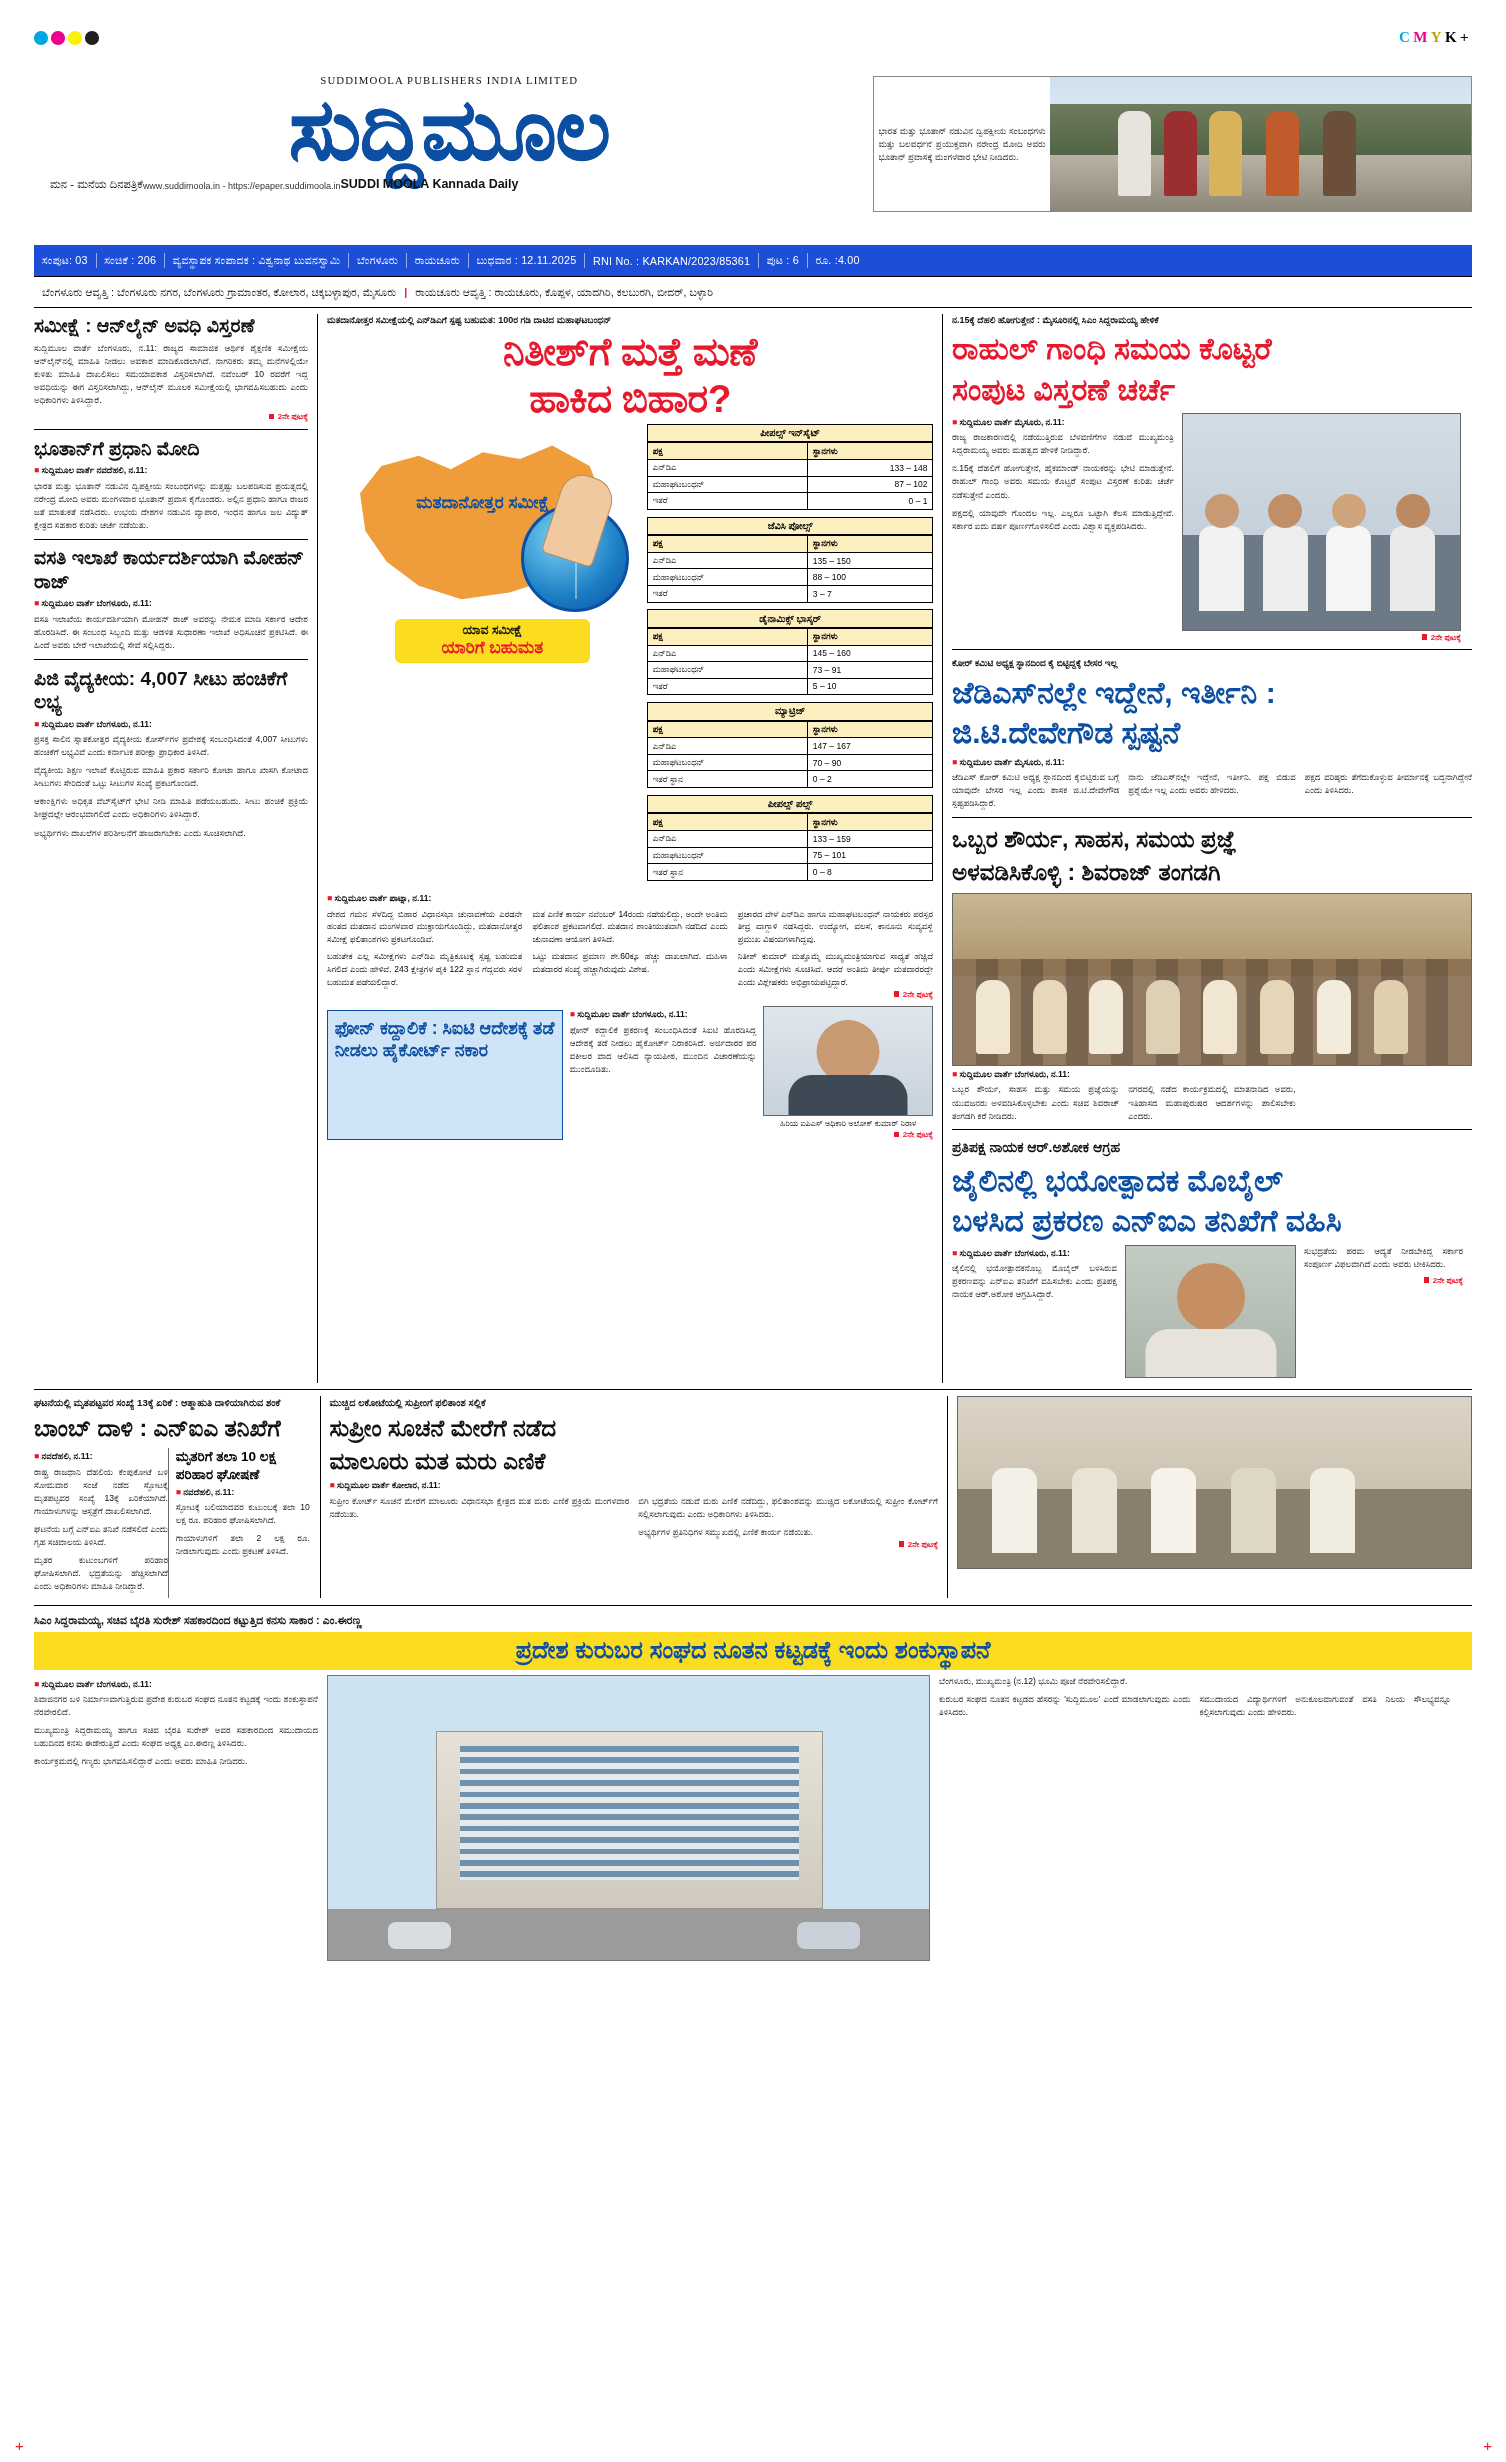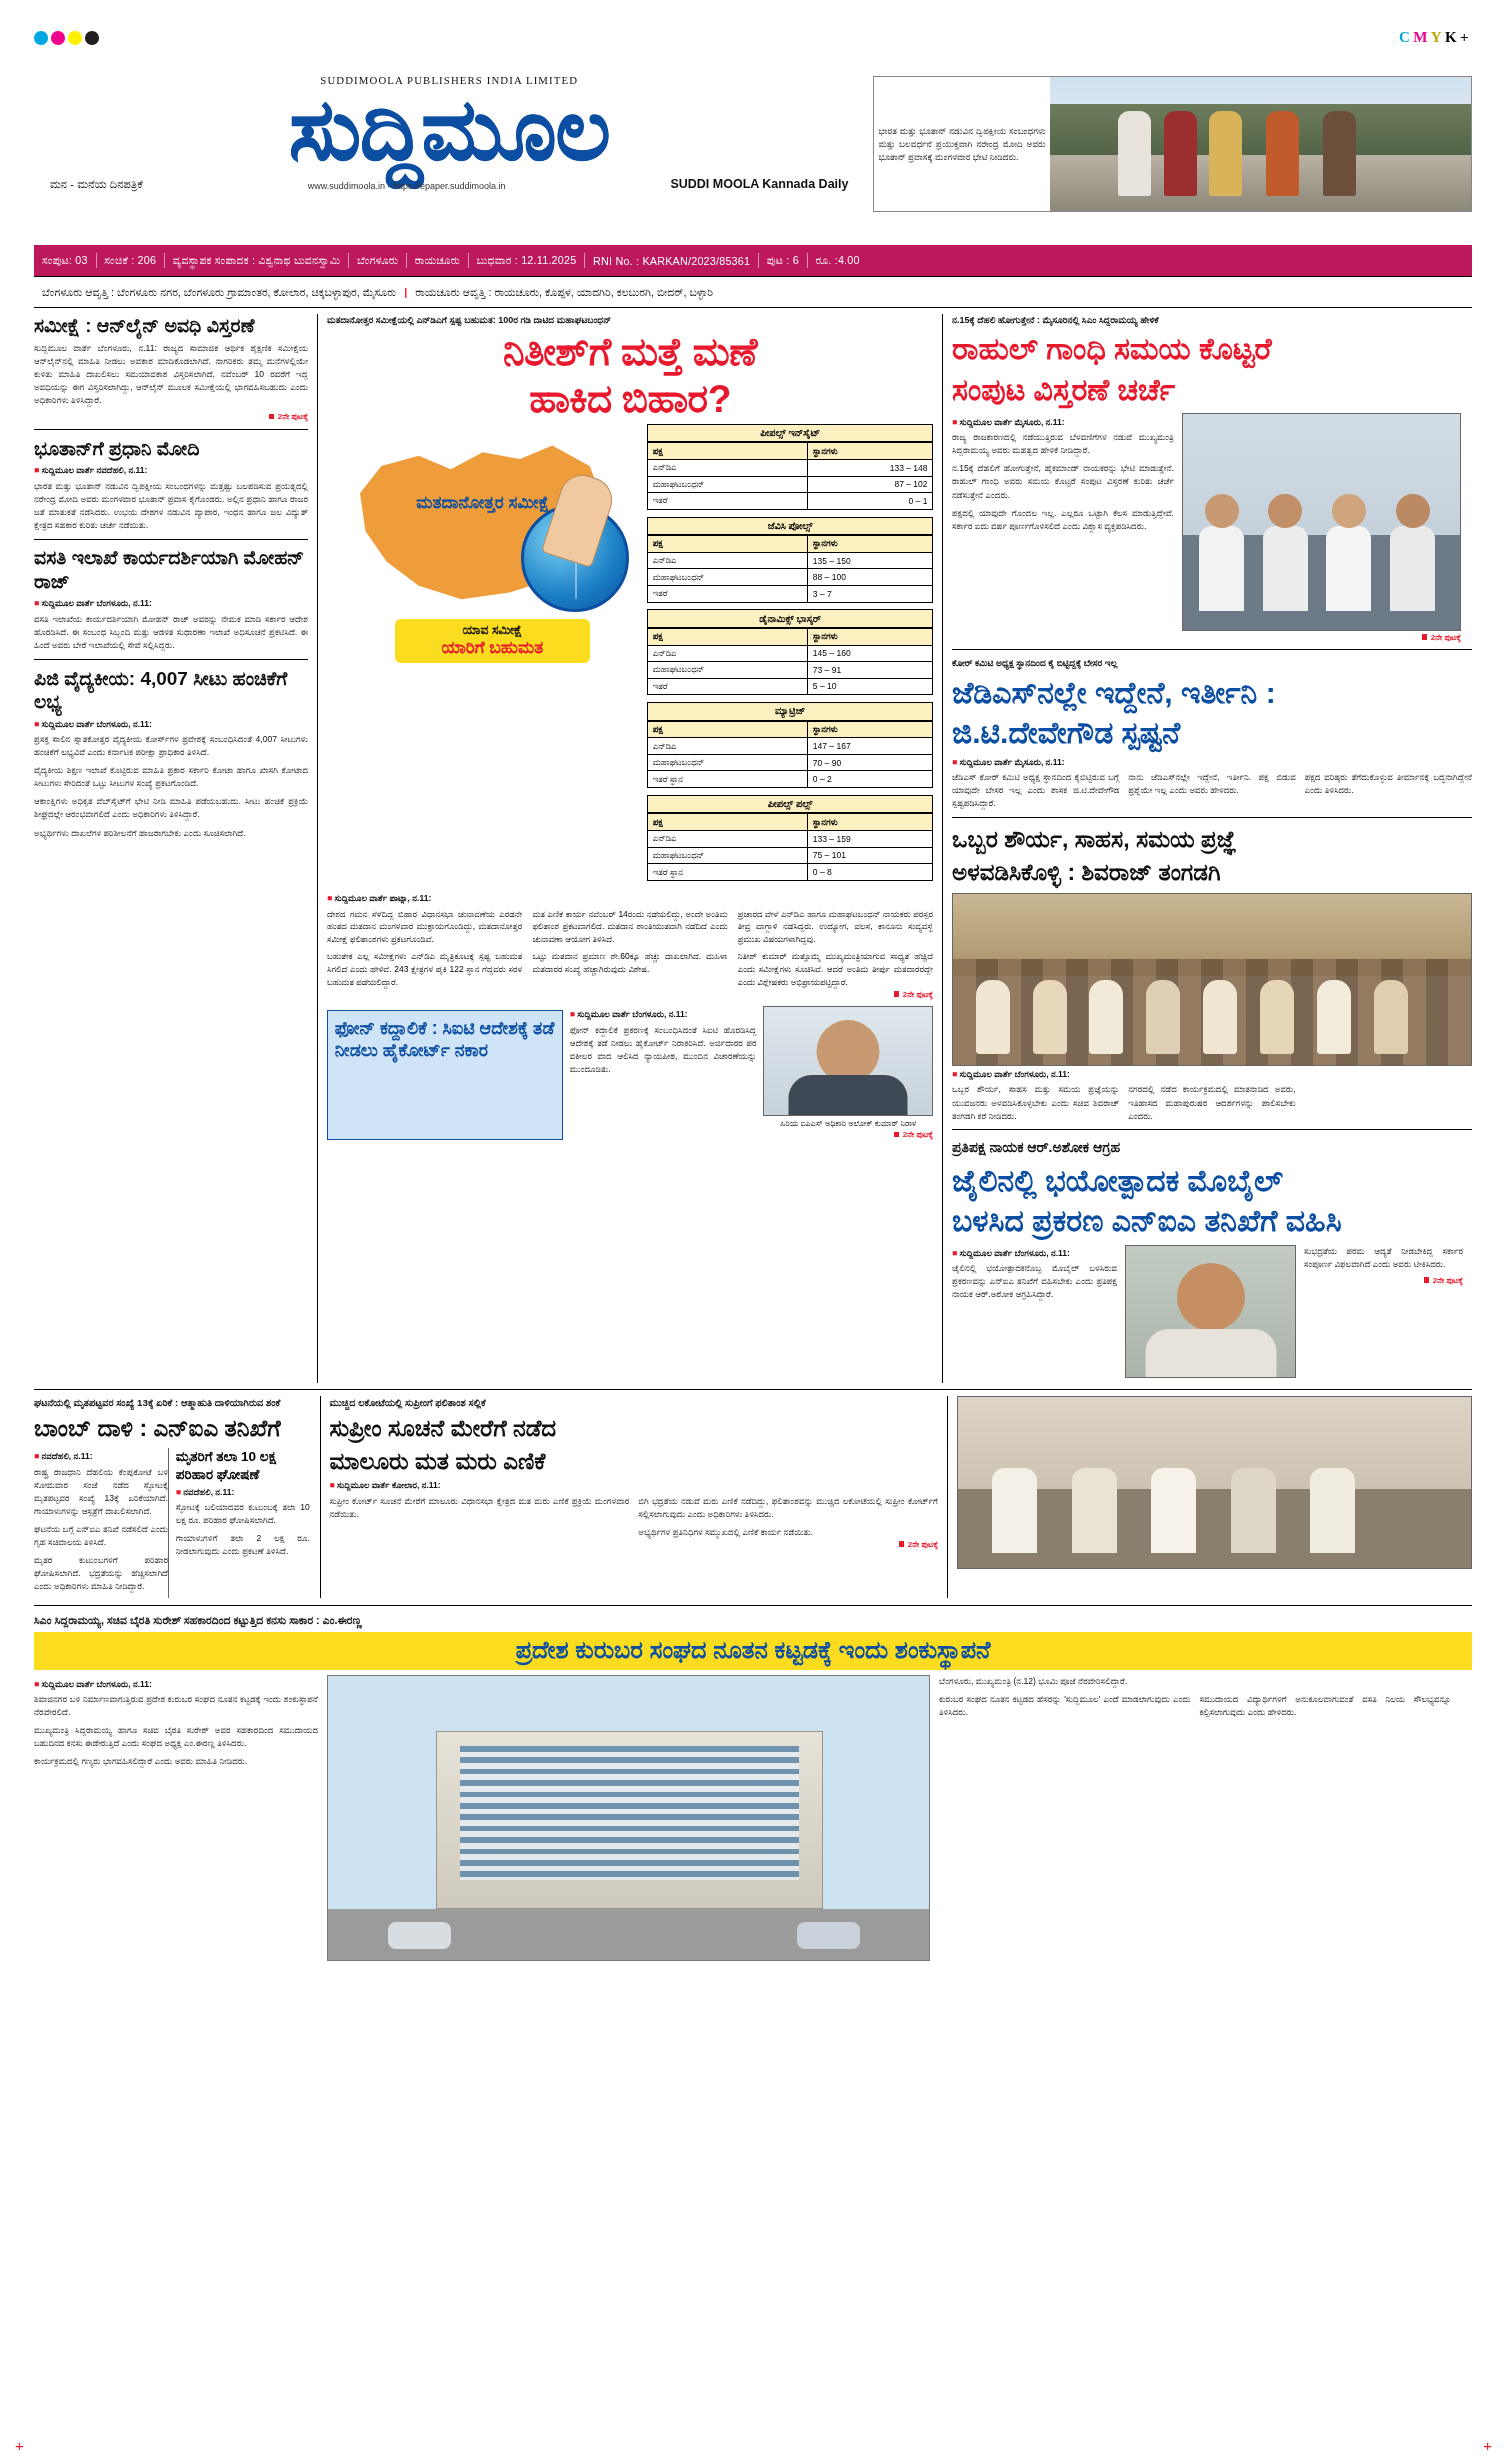--- a/index.html
+++ b/index.html
@@ -15,34 +15,34 @@
   .cmyk-dots i.y{background:#fff200}.cmyk-dots i.k{background:#231f20}
   .cmyk-text{position:absolute;right:0;top:5.7px;font-family:"Liberation Serif",serif;font-size:15px;letter-spacing:3.4px;font-weight:bold;}
   .cmyk-text .c{color:#00a6e2}.cmyk-text .m{color:#ec008c}.cmyk-text .y{color:#b9a900}.cmyk-text .k{color:#000}
 
   
   .masthead{position:relative;height:188px;}
   .logo-wrap{position:absolute;left:5.7px;top:17px;width:819px;text-align:center;}
   .pub-line{font-family:"Liberation Serif",serif;font-size:10.8px;letter-spacing:1.1px;color:#111;margin-bottom:1.1px;}
   .logo{font-family:"Liberation Sans",sans-serif;font-weight:bold;font-size:85px;line-height:1.0;color:#0b4ea2;letter-spacing:-1.1px;
         -webkit-text-stroke:0.6px #0b4ea2;}
-  .logo-sub{display:flex;justify-content:space-between;align-items:flex-end;margin-top:4.5px;padding:0 10.2px;}
+  .logo-sub{display:flex;justify-content:flex-start;align-items:flex-end;margin-top:4.5px;padding:0 10.2px;}
   .logo-sub .l{font-size:11.4px;color:#111;}
   .logo-sub .m{font-size:9px;color:#333;}
   .logo-sub .r{font-size:12.5px;color:#111;font-weight:bold;}
   .mast-photo{position:absolute;right:0;top:19.3px;width:597px;height:134px;border:1.1px solid #888;overflow:hidden;}
   .mast-cap{position:absolute;left:0;top:0;width:176px;height:100%;background:#fff;display:flex;align-items:center;}
   .mast-cap p{font-size:8.8px;line-height:1.5;color:#111;margin:0;padding:0 4.5px;text-align:justify;}
   .ph{position:absolute;inset:0;}
   .sky{position:absolute;left:0;right:0;top:0;height:45%;background:linear-gradient(#cfe0ef,#e7eef4);}
   .hill{position:absolute;left:0;right:0;top:20%;height:45%;background:linear-gradient(#6d7d5c,#4e5f42);}
   .ground{position:absolute;left:0;right:0;bottom:0;height:42%;background:linear-gradient(#b9b2a4,#8d877a);}
 
   
-  .strip{height:31px;background:#be185d;color:#fff;display:flex;align-items:center;font-size:10.8px;letter-spacing:0.2px;}
+  .strip{height:31px;background:#1d4ed8;color:#fff;display:flex;align-items:center;font-size:10.8px;letter-spacing:0.2px;}
   .strip .seg{padding:0 8px;white-space:nowrap;}
   .strip .sep{width:0.6px;height:15px;background:#ffffff88;}
   .strip2{height:30px;background:#fff;border-top:1.1px solid #000;border-bottom:1.7px solid #000;display:flex;align-items:center;font-size:10.8px;}
   .strip2 .seg{padding:0 8px;white-space:nowrap;color:#111;}
   .strip2 .dot{color:#e8192c;font-weight:bold;}
 
   
   .cols{display:flex;margin-top:5.7px;}
   .col{box-sizing:border-box;}
   .col-1{width:284px;padding-right:9px;border-right:1.1px solid #000;}

